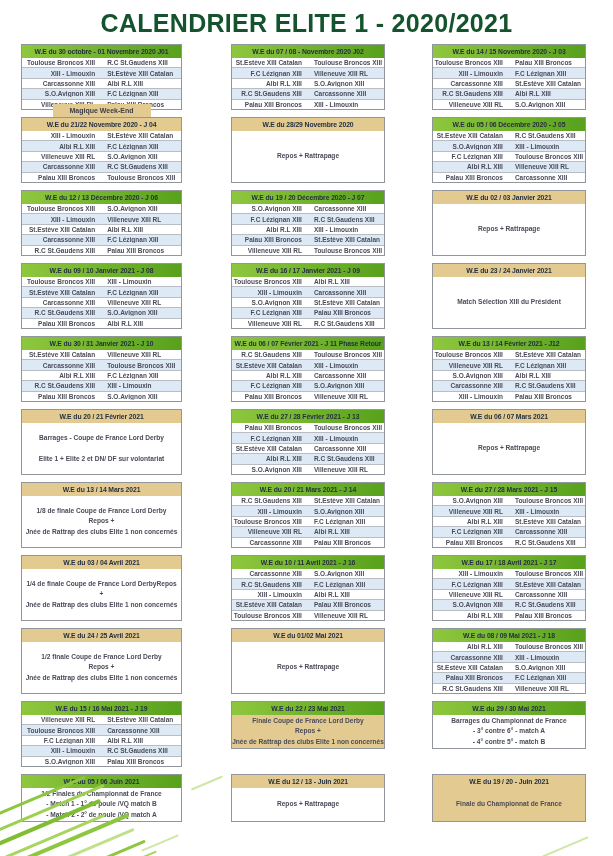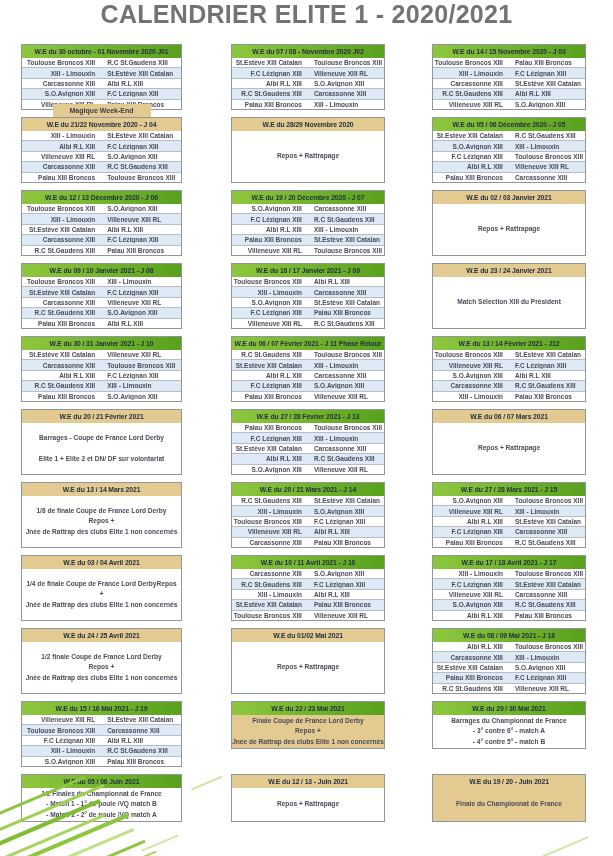--- a/index.html
+++ b/index.html
@@ -1,22 +1,22 @@
 <!DOCTYPE html>
 <html><head>
 <meta charset="utf-8">
 <style>
   html,body { margin:0; padding:0; }
   body {
     width:613px; height:856px; position:relative; overflow:hidden;
     background:#ffffff; font-family:"Liberation Sans", sans-serif;
   }
   .page-title {
-    text-align:center; font-size:25px; font-weight:800;
-    color:#737373; letter-spacing:0.3px;
+    text-align:center; padding-top:9px; font-size:25px; font-weight:800;
+    color:#14532d; letter-spacing:0.3px;
   }
   .grid { position:absolute; top:44px; left:21px; display:flex; }
   .col { display:flex; flex-direction:column; }
   .col-1 { width:161px; }
   .col-2 { width:154px; margin-left:49px; }
   .col-3 { width:154px; margin-left:47px; }
   .band { height:66px; margin-bottom:7px; position:relative; }
   .block {
     border:1px solid #90969c; height:66px; box-sizing:border-box;
     display:flex; flex-direction:column; background:#fff;

